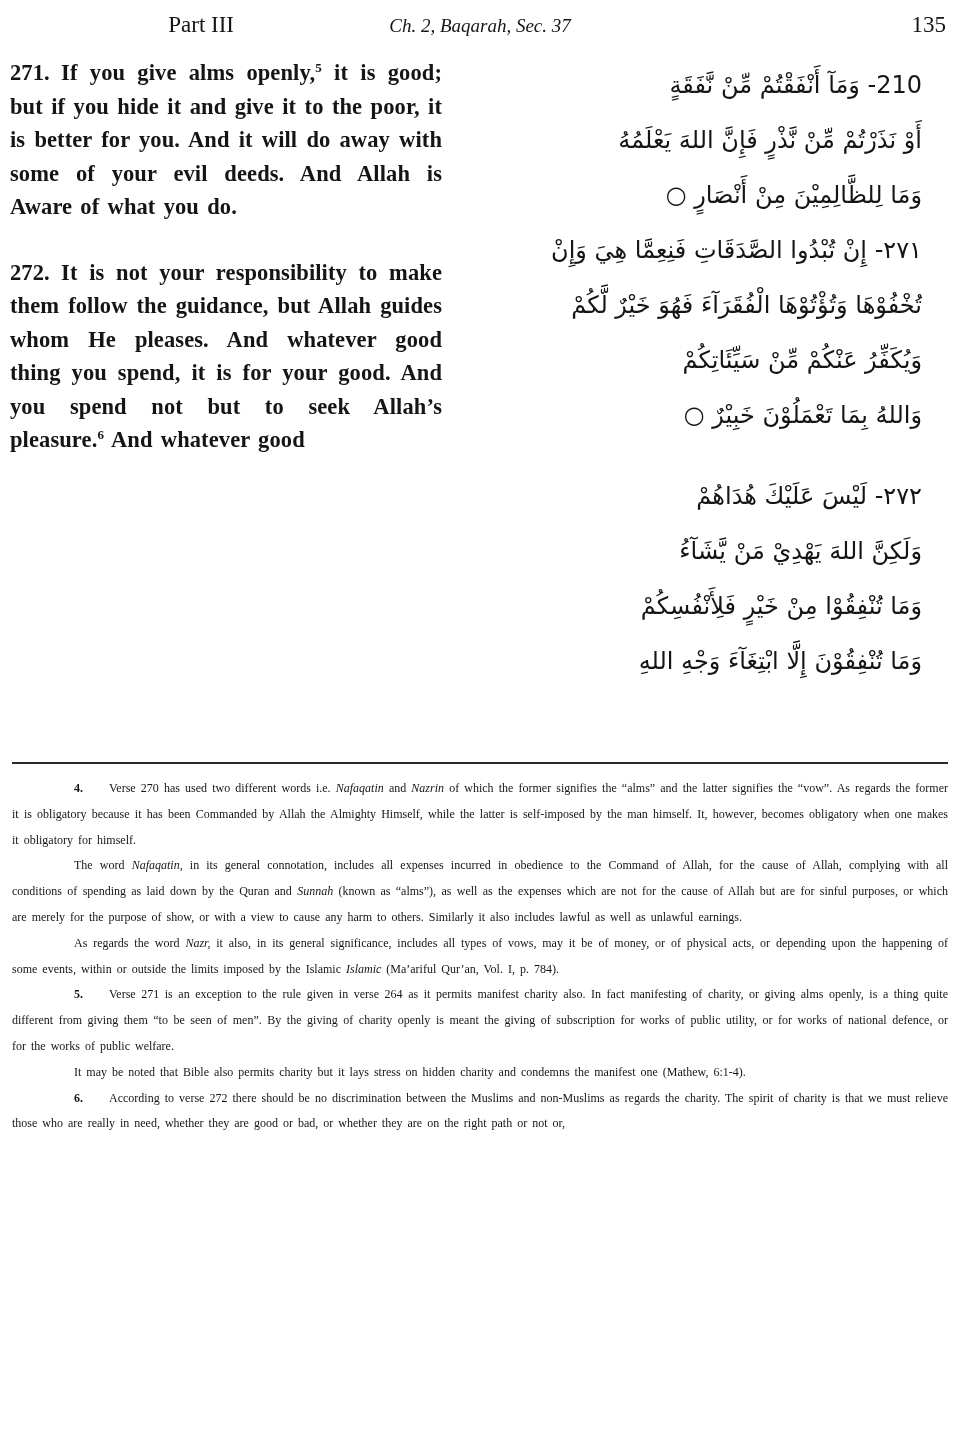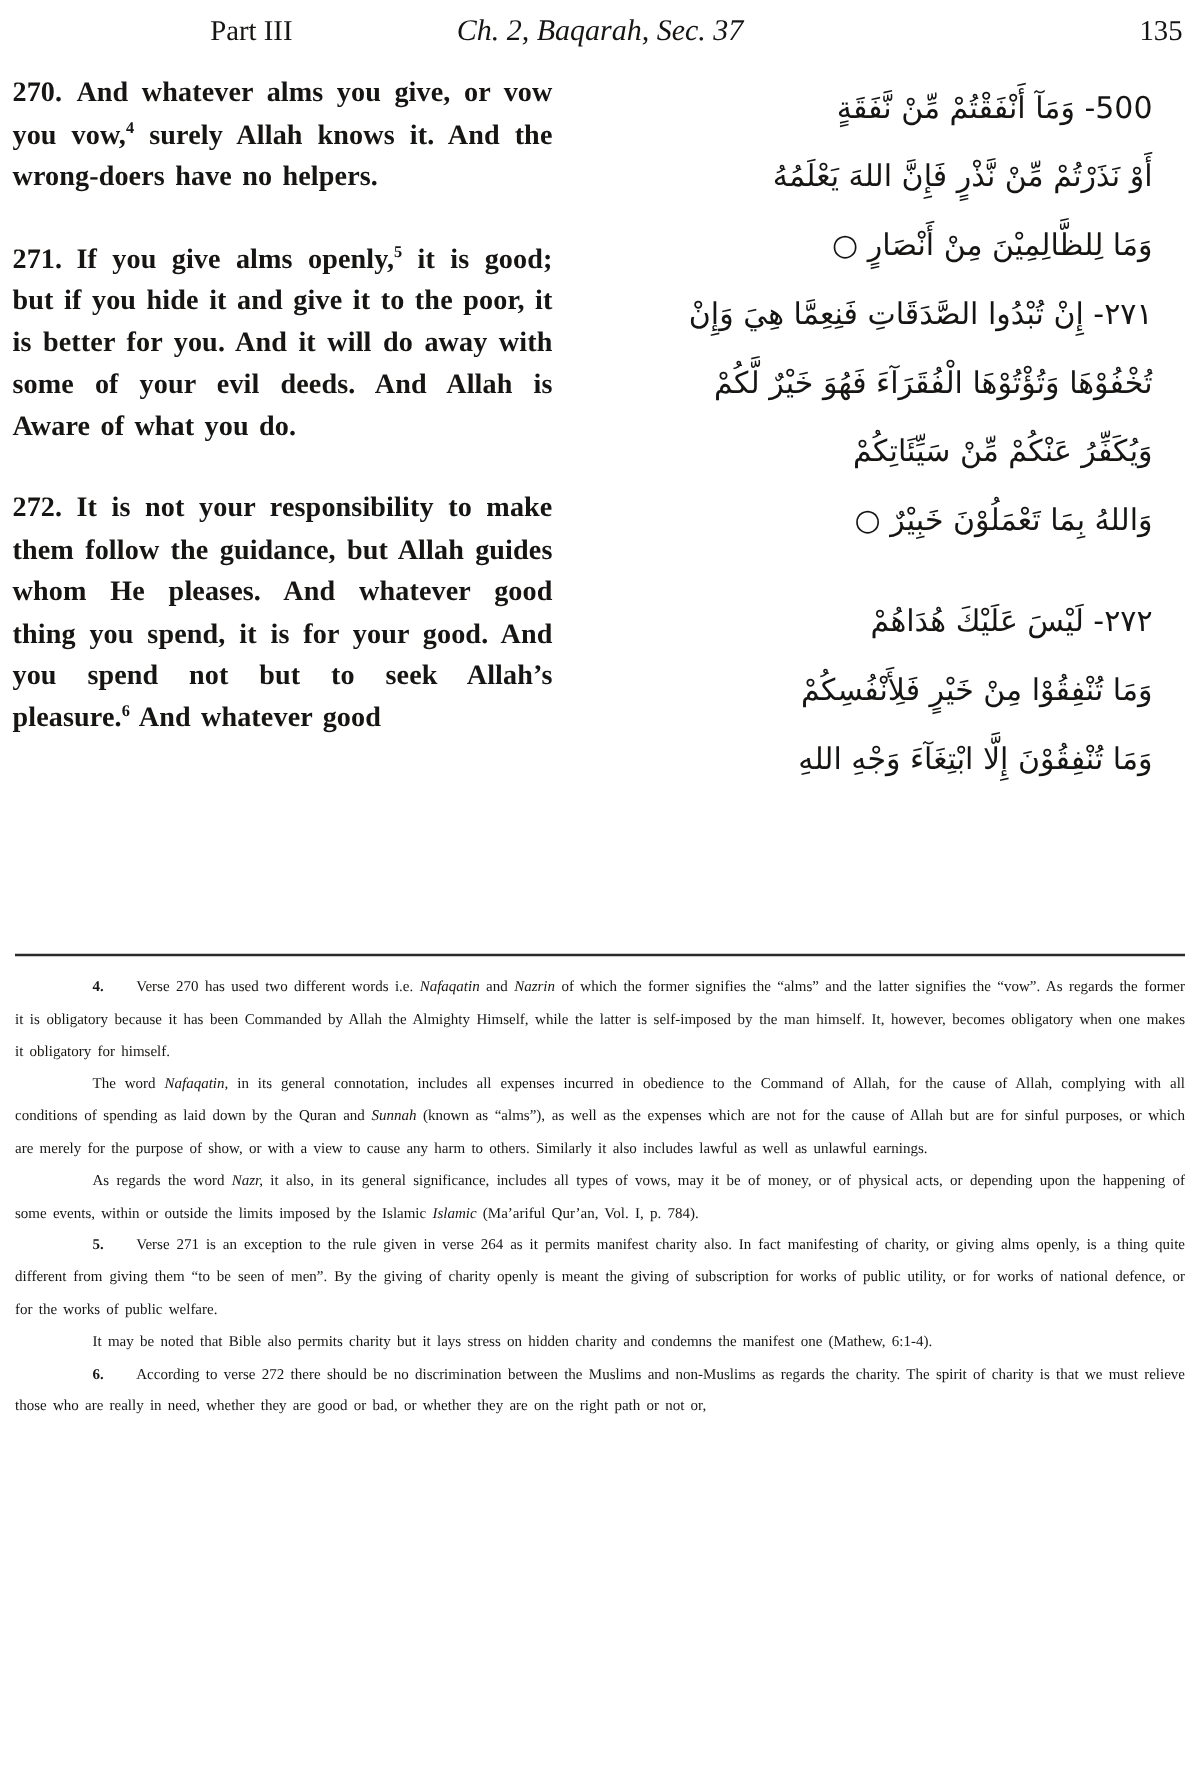--- a/index.html
+++ b/index.html
@@ -18,21 +18,21 @@
     padding: 8px 10px 0 10px;
   }
   
   .hdr {
     display: flex;
     align-items: baseline;
     font-size: 23px;
     padding: 4px 4px 6px 4px;
   }
   .hdr .hdr-left  { width: 220px; text-align: right; }
-  .hdr .hdr-mid   { flex: 1; text-align: center; font-style: italic; font-size: 24px; }
+  .hdr .hdr-mid   { flex: 1; text-align: center; font-style: italic; font-size: 19px; }
   .hdr .hdr-right { width: 220px; text-align: right; }
 
   
   .columns {
     display: flex;
     margin-top: 12px;
     min-height: 700px;
   }
   .col-en {
     width: 432px;
@@ -88,39 +88,39 @@
 
   <div class="hdr">
     <span class="hdr-left">Part III</span>
     <span class="hdr-mid">Ch. 2, Baqarah, Sec. 37</span>
     <span class="hdr-right">135</span>
   </div>
 
   <div class="columns">
 
     <section class="col-en">
-      <p class="verse"><span>270. And whatever alms you give, or vow you vow,</span><sup>4</sup><span> surely Allah knows it. And the wrong-doers have no helpers.</span></p>
       <p class="verse"><span>271. If you give alms openly,</span><sup>5</sup><span> it is good; but if you hide it and give it to the poor, it is better for you. And it will do away with some of your evil deeds. And Allah is Aware of what you do.</span></p>
       <p class="verse"><span>272. It is not your responsibility to make them follow the guidance, but Allah guides whom He pleases. And whatever good thing you spend, it is for your good. And you spend not but to seek Allah’s pleasure.</span><sup>6</sup><span> And whatever good</span></p>
     </section>
 
     <section class="col-ar" dir="rtl" lang="ar">
       <div class="ar-block">
-        <div class="ar-line">500- وَمَآ أَنْفَقْتُمْ مِّنْ نَّفَقَةٍ</div>
+        <div class="ar-line">210- وَمَآ أَنْفَقْتُمْ مِّنْ نَّفَقَةٍ</div>
         <div class="ar-line">أَوْ نَذَرْتُمْ مِّنْ نَّذْرٍ فَإِنَّ اللهَ يَعْلَمُهُ</div>
         <div class="ar-line">وَمَا لِلظَّالِمِيْنَ مِنْ أَنْصَارٍ ○</div>
       </div>
       <div class="ar-block">
         <div class="ar-line">٢٧١- إِنْ تُبْدُوا الصَّدَقَاتِ فَنِعِمَّا هِيَ وَإِنْ</div>
         <div class="ar-line">تُخْفُوْهَا وَتُؤْتُوْهَا الْفُقَرَآءَ فَهُوَ خَيْرٌ لَّكُمْ</div>
         <div class="ar-line">وَيُكَفِّرُ عَنْكُمْ مِّنْ سَيِّئَاتِكُمْ</div>
         <div class="ar-line">وَاللهُ بِمَا تَعْمَلُوْنَ خَبِيْرٌ ○</div>
       </div>
       <div class="ar-block gap-top">
         <div class="ar-line">٢٧٢- لَيْسَ عَلَيْكَ هُدَاهُمْ</div>
+        <div class="ar-line">وَلَكِنَّ اللهَ يَهْدِيْ مَنْ يَّشَآءُ</div>
         <div class="ar-line">وَمَا تُنْفِقُوْا مِنْ خَيْرٍ فَلِأَنْفُسِكُمْ</div>
         <div class="ar-line">وَمَا تُنْفِقُوْنَ إِلَّا ابْتِغَآءَ وَجْهِ اللهِ</div>
       </div>
     </section>
 
   </div>
 
   <hr class="rule">
 
   <section class="footnotes">

